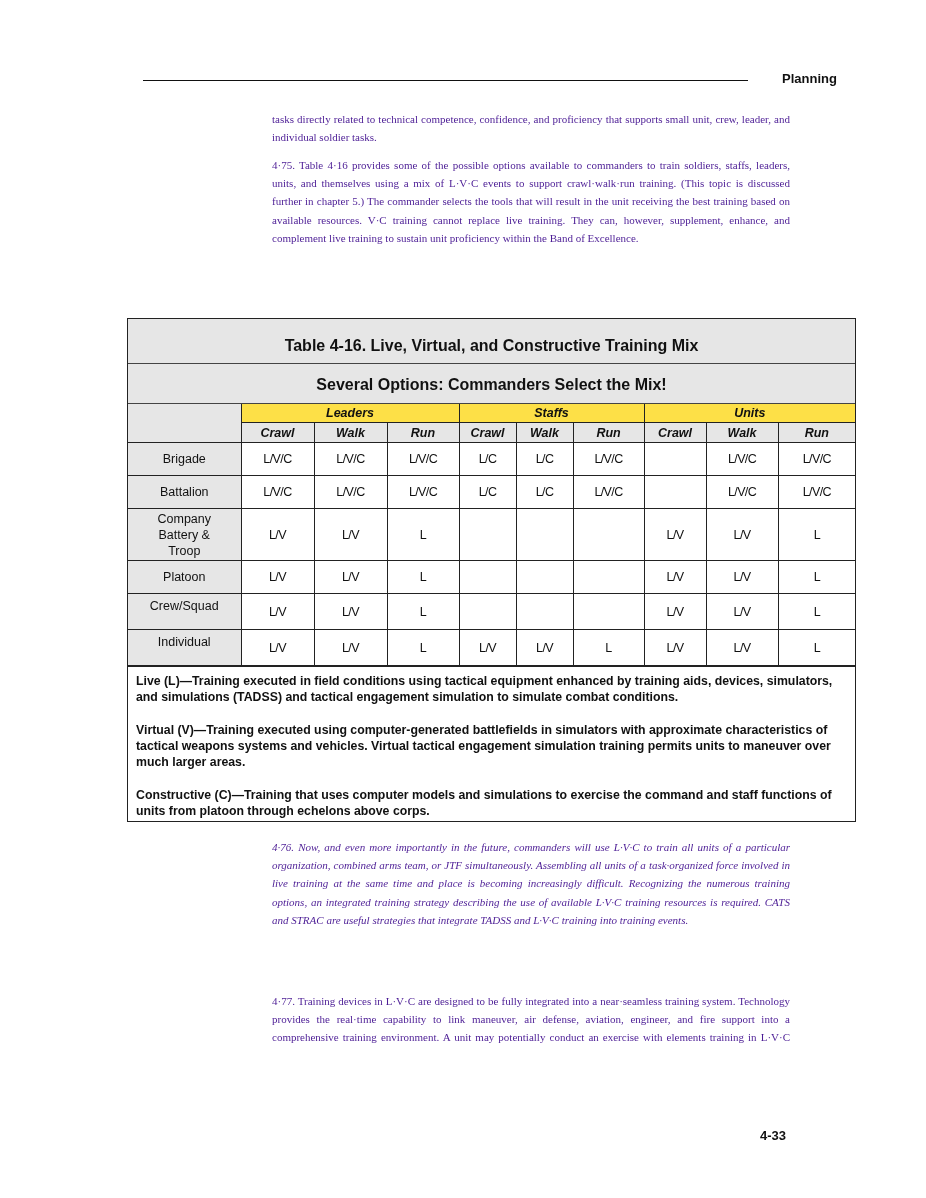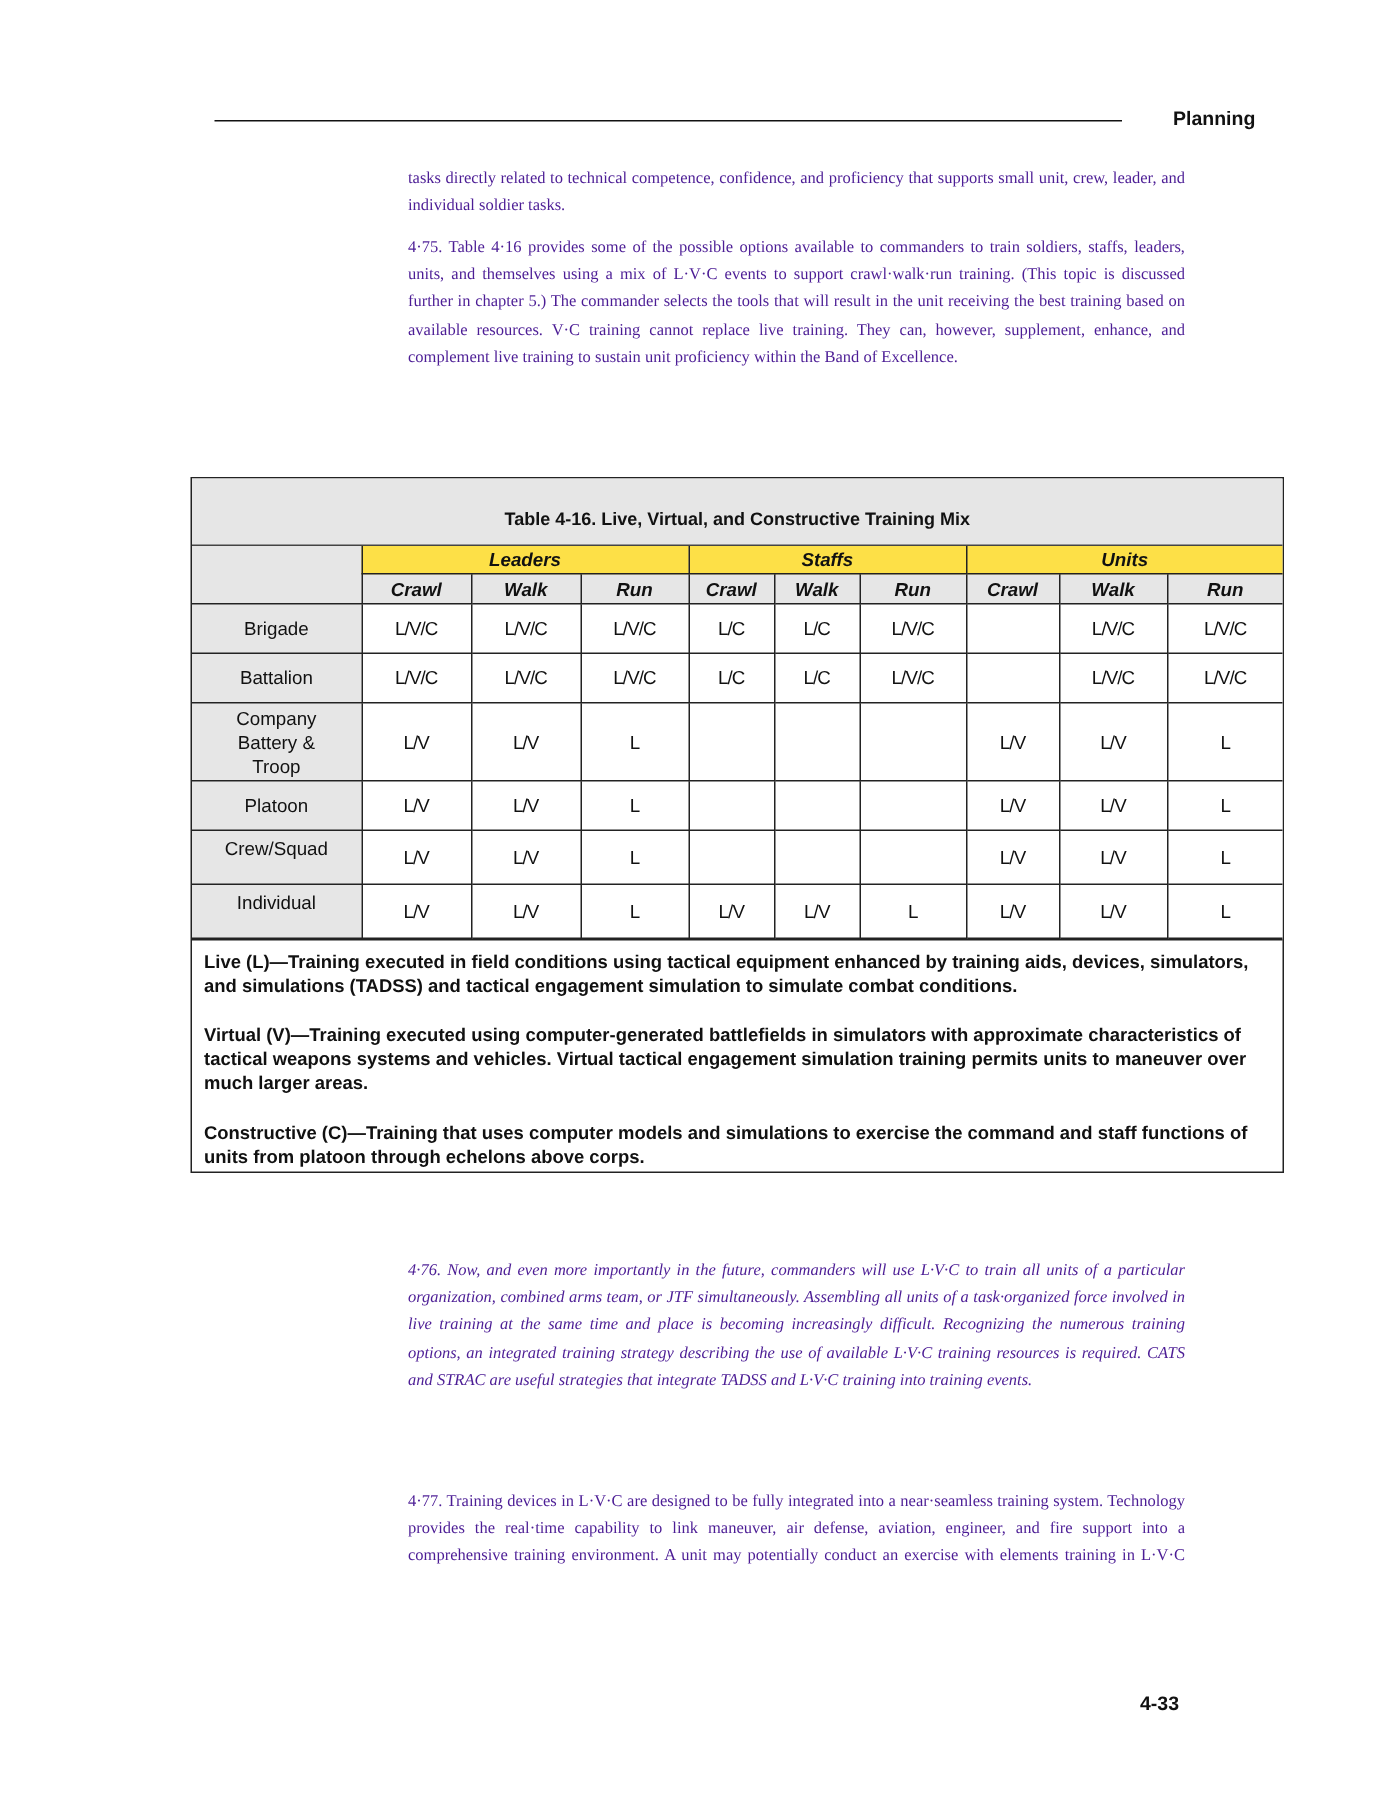--- a/index.html
+++ b/index.html
@@ -7,21 +7,21 @@
   .header-rule { position: absolute; left: 143px; top: 80px; width: 605px; height: 0; border-top: 1.5px solid #111; }
   .header-title { position: absolute; left: 758px; top: 71px; font-family: "Liberation Sans", sans-serif; font-weight: bold; font-size: 13px; color: #111; padding-left: 24px; }
   .para { position: absolute; left: 272px; width: 518px; font-family: "Liberation Serif", serif; font-size: 11px; line-height: 18.2px; text-align: justify; color: #4c1d95; margin: 0; }
   .p1 { top: 110px; }
   .p2 { top: 156px; }
   .p3 { top: 838px; font-style: italic; }
   .p4 { top: 992px; }
   .last-line-justify { text-align-last: justify; }
 
   .table-wrap { position: absolute; left: 127px; top: 318px; width: 727px; border: 1.5px solid #222; font-family: "Liberation Sans", sans-serif; }
-  .tbl-title { background: #e6e6e6; height: 45px; display: flex; align-items: center; justify-content: center; font-weight: bold; font-size: 12px; border-bottom: 1.5px solid #444; padding-top: 10px; box-sizing: border-box; }
+  .tbl-title { background: #e6e6e6; height: 45px; display: flex; align-items: center; justify-content: center; font-weight: bold; font-size: 16px; border-bottom: 1.5px solid #444; padding-top: 10px; box-sizing: border-box; }
   .tbl-sub { background: #e6e6e6; height: 40px; display: flex; align-items: center; justify-content: center; font-weight: bold; font-size: 16px; border-bottom: 1.5px solid #444; padding-top: 2px; box-sizing: border-box; }
   table.mix { border-collapse: collapse; width: 100%; table-layout: fixed; }
   table.mix td, table.mix th { border: 1.5px solid #222; text-align: center; font-size: 12.5px; padding: 0; }
   table.mix tr:first-child th, table.mix tr:first-child td { border-top: none; }
   table.mix tr th:first-child, table.mix tr td:first-child { border-left: none; }
   table.mix tr th:last-child, table.mix tr td:last-child { border-right: none; }
   .grp { background: #fde047; font-style: italic; font-weight: bold; height: 18px; font-size: 12.5px; }
   .sub { background: #e6e6e6; font-style: italic; font-weight: bold; height: 19px; font-size: 12.5px; }
   .corner { background: #e6e6e6; }
   .rowhead { background: #e6e6e6; font-size: 12.5px; line-height: 16px; }
@@ -36,20 +36,21 @@
 <body>
 
 <div class="header-rule"></div>
 <div class="header-title">Planning</div>
 
 <p class="para p1">tasks directly related to technical competence, confidence, and proficiency that supports small unit, crew, leader, and individual soldier tasks.</p>
 <p class="para p2">4·75. Table 4·16 provides some of the possible options available to commanders to train soldiers, staffs, leaders, units, and themselves using a mix of L·V·C events to support crawl·walk·run training. (This topic is discussed further in chapter 5.)  The commander selects the tools that will result in the unit receiving the best training based on available resources. V·C training cannot replace live training. They can, however, supplement, enhance, and complement live training to sustain unit proficiency within the Band of Excellence.</p>
 
 <div class="table-wrap">
   <div class="tbl-title">Table 4-16.  Live, Virtual, and Constructive Training Mix</div>
+  <div class="tbl-sub">Several Options:  Commanders Select the Mix!</div>
   <table class="mix">
     <colgroup>
       <col style="width:113px">
         <col style="width:73px">
         <col style="width:73px">
         <col style="width:72px">
       <col style="width:57px">
         <col style="width:57px">
         <col style="width:71px">
       <col style="width:62px">

